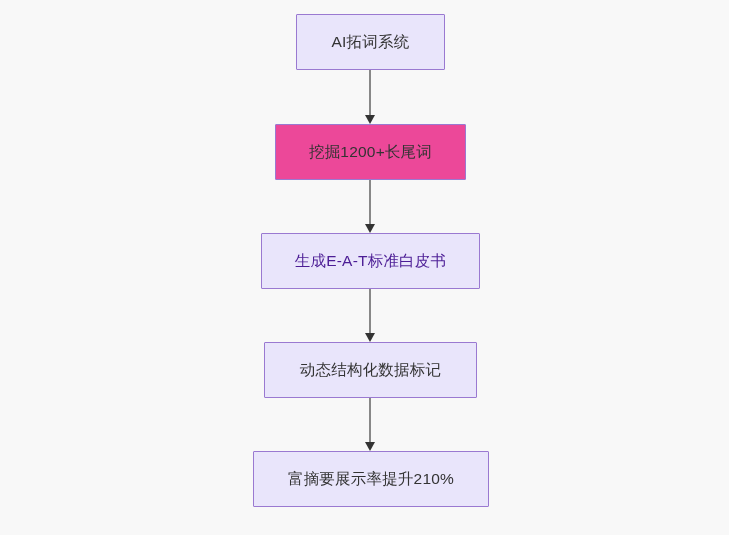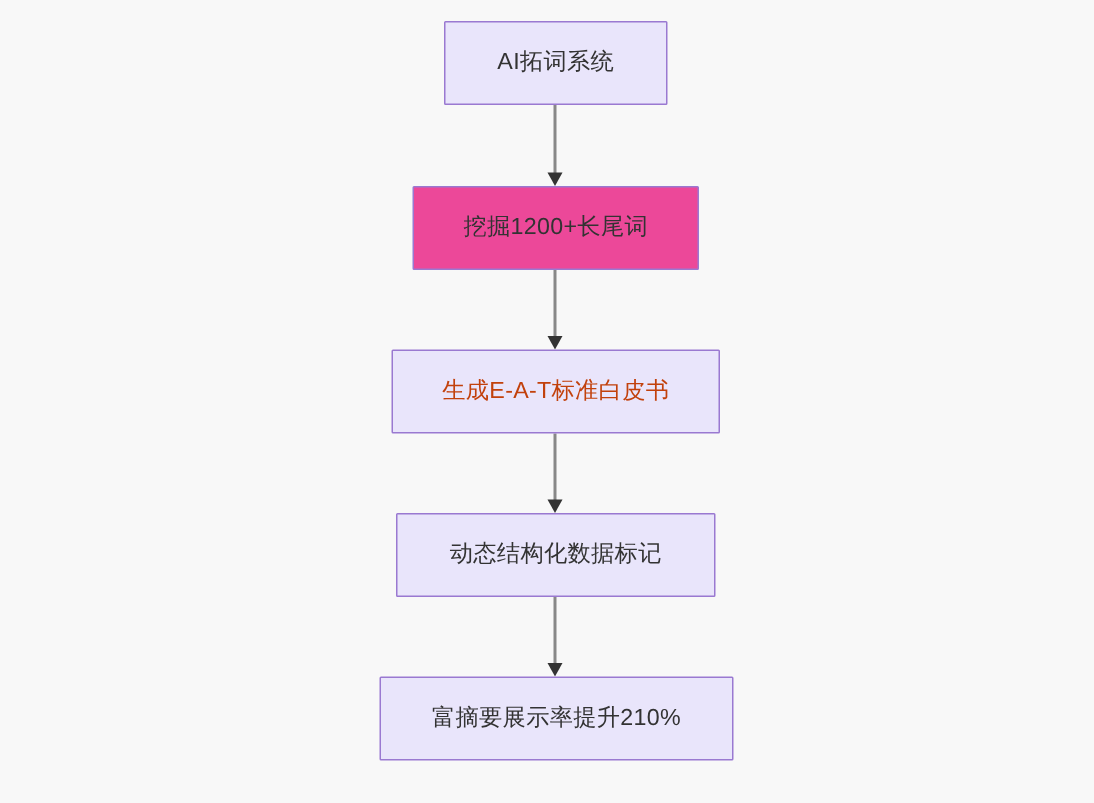--- a/index.html
+++ b/index.html
@@ -91,21 +91,21 @@
 
   <div class="node" style="left: 296px; top: 14px; width: 149px; height: 56px; background: rgb(233, 229, 251); border-color: rgb(154, 121, 209);">
     <span class="node-label" style="color: rgb(51, 51, 51);">AI拓词系统</span>
   </div>
 
   <div class="node" style="left: 275px; top: 124px; width: 191px; height: 56px; background: #ec4899; border-color: rgb(154, 121, 209);">
     <span class="node-label" style="color: rgb(51, 51, 51);">挖掘1200+长尾词</span>
   </div>
 
   <div class="node" style="left: 261px; top: 233px; width: 219px; height: 56px; background: rgb(233, 229, 251); border-color: rgb(154, 121, 209);">
-    <span class="node-label" style="color: #c2410c;">生成E-A-T标准白皮书</span>
+    <span class="node-label" style="color: #4c1d95;">生成E-A-T标准白皮书</span>
   </div>
 
   <div class="node" style="left: 264px; top: 342px; width: 213px; height: 56px; background: rgb(233, 229, 251); border-color: rgb(154, 121, 209);">
     <span class="node-label" style="color: rgb(51, 51, 51); text-align: right;">动态结构化数据标记</span>
   </div>
 
   <div class="node" style="left: 253px; top: 451px; width: 236px; height: 56px; background: rgb(233, 229, 251); border-color: rgb(154, 121, 209);">
     <span class="node-label" style="color: rgb(51, 51, 51);">富摘要展示率提升210%</span>
   </div>
 

